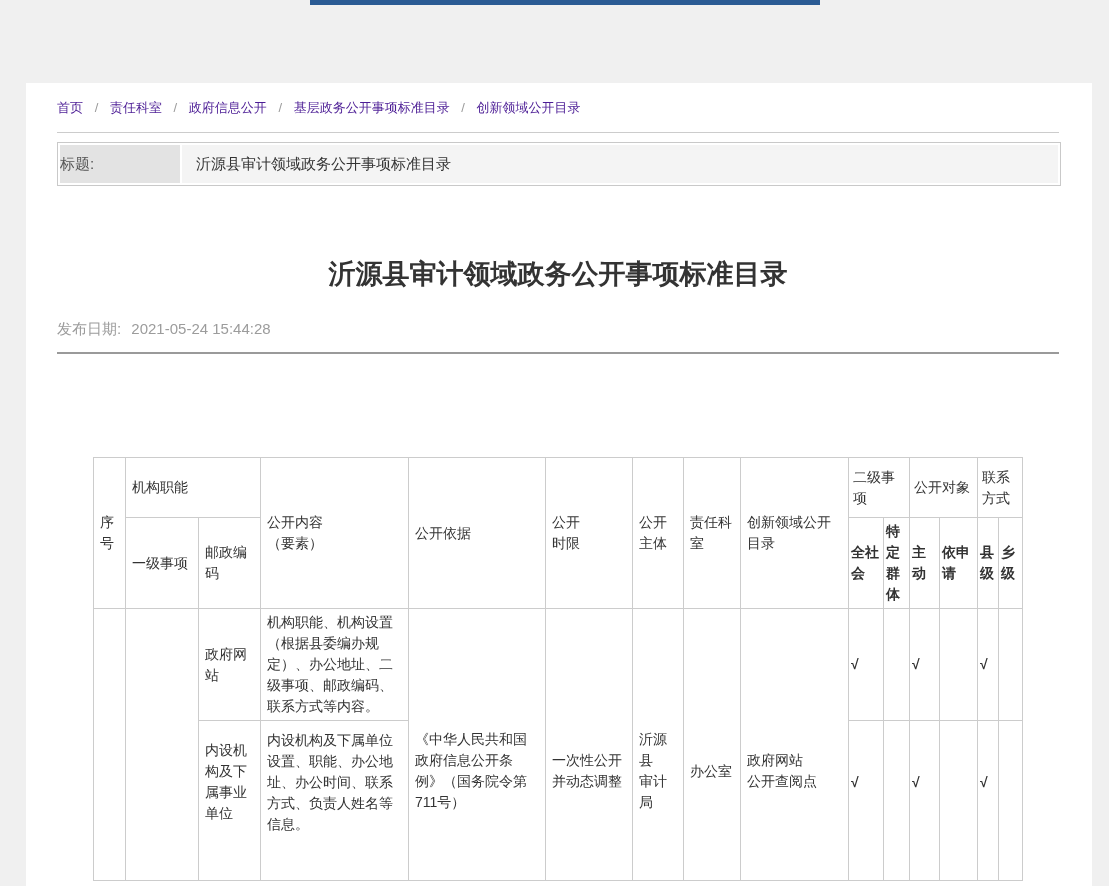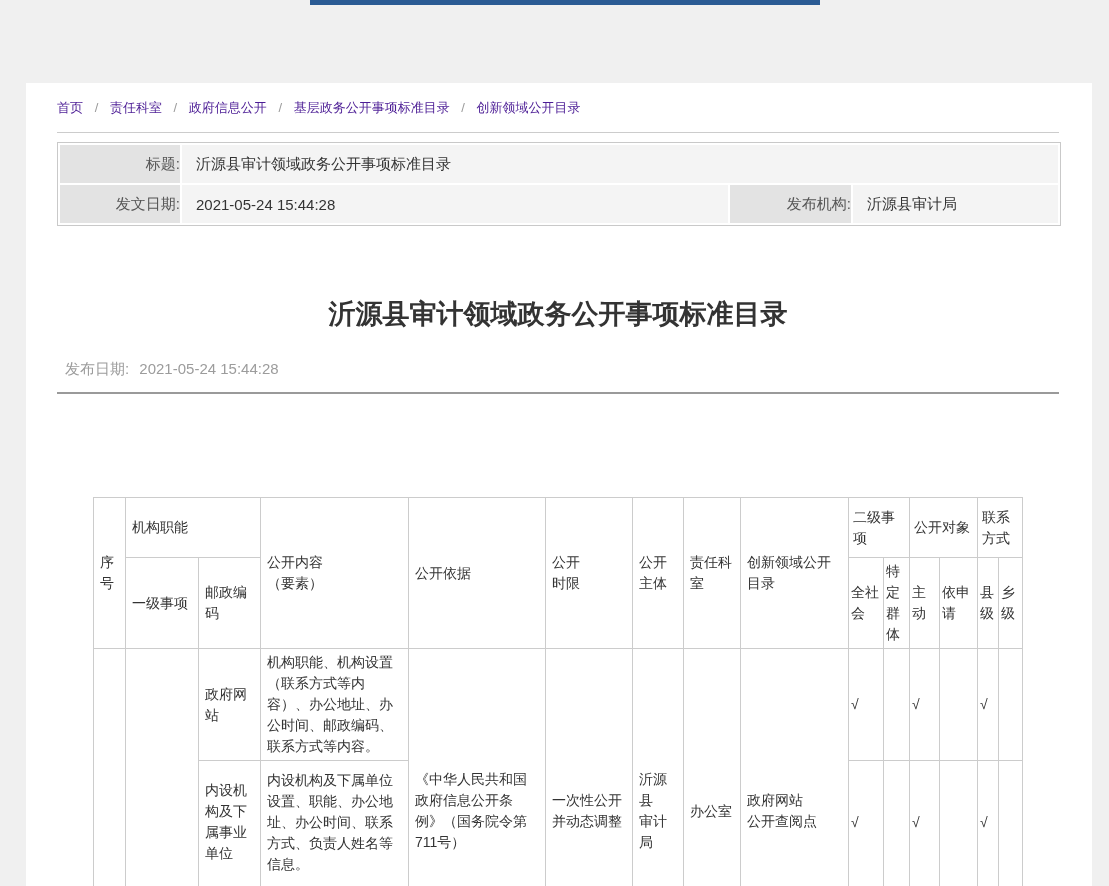--- a/index.html
+++ b/index.html
@@ -10,45 +10,45 @@
   .card { position:absolute; left:26px; top:83px; width:1066px; height:1200px; background:#ffffff; padding:0 33px 0 31px; }
 
   
   .breadcrumb { padding:16px 0 15px 0; border-bottom:1px solid #cccccc; font-size:13px; line-height:18px; color:#9b9b9b; }
   .breadcrumb a { color:#4c1d95; text-decoration:none; cursor:pointer; }
   .breadcrumb .sep { margin:0 8px; color:#9b9b9b; }
 
   
   table.meta { width:100%; margin-top:9px; border:1px solid #c9c9c9; border-collapse:separate; border-spacing:2px; background:#ffffff; table-layout:fixed; }
   table.meta td { height:38px; font-size:15px; vertical-align:middle; }
-  table.meta td.lbl { background:#e3e3e3; color:#555555; text-align:right; }
+  table.meta td.lbl { background:#e3e3e3; color:#555555; text-align:left; }
   table.meta td.val { background:#f4f4f4; color:#333333; padding-left:14px; }
 
   
   h1.title { margin-top:70px; text-align:center; font-size:27px; line-height:36px; font-weight:bold; color:#333333; }
-  .pubrow { margin-top:26px; display:flex; justify-content:space-between; align-items:center; font-size:15px; line-height:21px;margin-left:8px; }
+  .pubrow { margin-top:26px; display:flex; justify-content:space-between; align-items:center; font-size:15px; line-height:21px; }
   .pubdate { color:#9c9c9c; }
   .pubdate .pubval { margin-left:6px; }
   .fontctl { color:#2e5c9e; }
   .fontctl .fz { margin-right:6px; }
   .fontctl a { color:#2e5c9e; text-decoration:none; cursor:pointer; }
   .fontctl a.fopt { margin:0 4px; }
   .fontctl a.selected { border:1px solid #2e5c9e; border-radius:4px; padding:1px 4px; }
   .fontctl .vsep { margin:0 10px 0 8px; color:#2e5c9e; }
   .fontctl a.print { color:#999999; }
   .divider2 { margin-top:13px; height:2px; background:#9a9a9a; }
 
   
   table.cat { width:929px; margin:103px auto 0 auto; border-collapse:collapse; table-layout:fixed; }
   table.cat th, table.cat td {
     border:1px solid #cccccc; padding:3px 6px; font-size:14px; line-height:21px;
     font-weight:normal; color:#333333; text-align:left; vertical-align:middle; white-space:pre-line;
     overflow:hidden;
   }
-  table.cat .narrow { padding-left:2px; padding-right:3px; }
+  table.cat .narrow { padding-left:2px; padding-right:3px;font-weight:bold; }
   table.cat .tight  { padding-left:4px; padding-right:4px; }
   table.cat .shift  { padding-top:56px; }
   tr.hr1 { height:60px; }
   tr.hr2 { height:86px; }
   tr.r1  { height:107px; }
   tr.r2  { height:160px; }
   tr.r2 td { padding-bottom:40px; }
 </style>
 </head>
 <body>
@@ -74,26 +74,20 @@
       <colgroup>
         <col style="width:120px">
           <col style="width:546px">
           <col style="width:121px">
           <col style="width:205px">
       </colgroup>
       <tbody>
         <tr>
           <td class="lbl">标题:</td>
           <td class="val" colspan="3">沂源县审计领域政务公开事项标准目录</td>
-        </tr>
-        <tr>
-          <td class="lbl">发文日期:</td>
-          <td class="val">2021-05-24 15:44:28</td>
-          <td class="lbl">发布机构:</td>
-          <td class="val">沂源县审计局</td>
         </tr>
       </tbody>
     </table>
 
     <h1 class="title">沂源县审计领域政务公开事项标准目录</h1>
 
     <div class="pubrow">
       <div class="pubdate">
         <span>发布日期:</span>
         <span class="pubval">2021-05-24 15:44:28</span>
@@ -144,21 +138,21 @@
           <th class="narrow">特定群体</th>
           <th class="narrow">主动</th>
           <th class="narrow">依申请</th>
           <th class="narrow">县级</th>
           <th class="narrow">乡级</th>
         </tr>
         <tr class="r1">
           <td rowspan="2"></td>
           <td rowspan="2"></td>
           <td>政府网站</td>
-          <td>机构职能、机构设置（联系方式等内容）、办公地址、办公时间、邮政编码、联系方式等内容。</td>
+          <td>机构职能、机构设置（根据县委编办规定）、办公地址、二级事项、邮政编码、联系方式等内容。</td>
           <td rowspan="2" class="shift">《中华人民共和国政府信息公开条例》（国务院令第711号）</td>
           <td rowspan="2" class="shift">一次性公开
 并动态调整</td>
           <td rowspan="2" class="shift">沂源县
 审计局</td>
           <td rowspan="2" class="shift">办公室</td>
           <td rowspan="2" class="shift">政府网站
 公开查阅点</td>
           <td class="narrow">√</td>
           <td class="narrow"></td>

